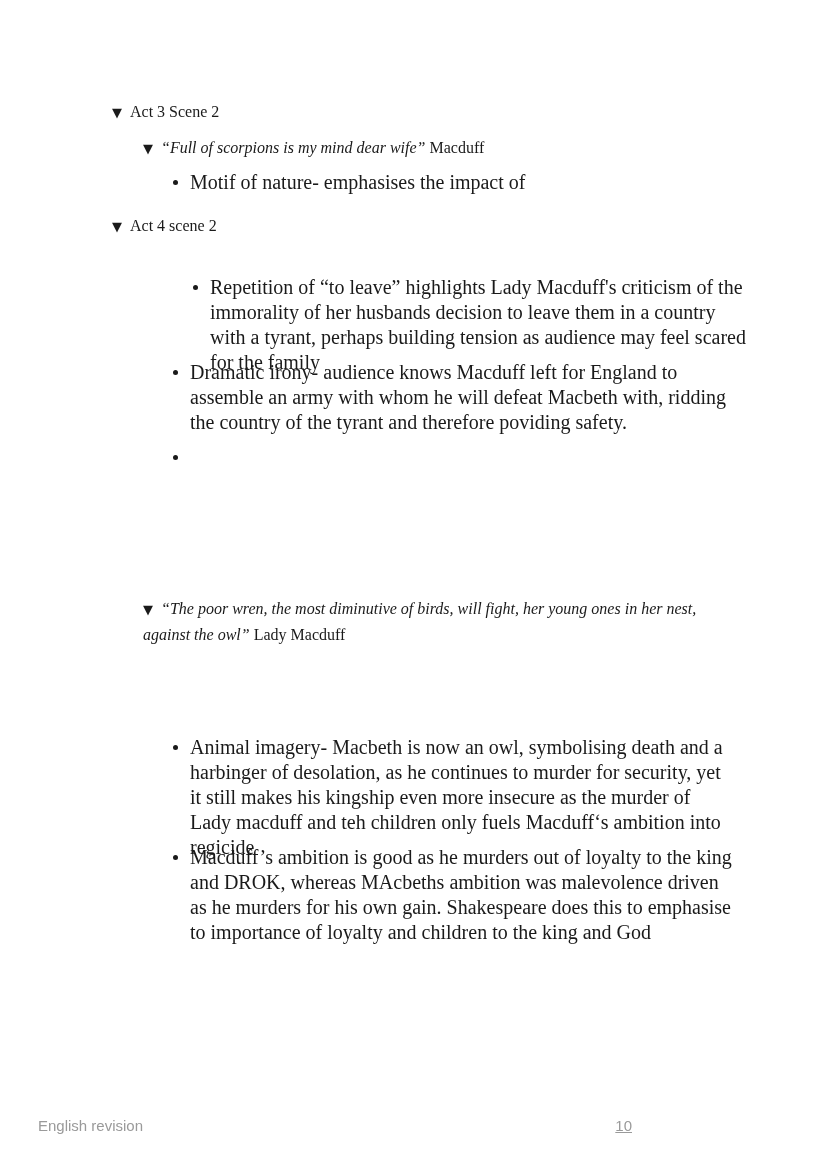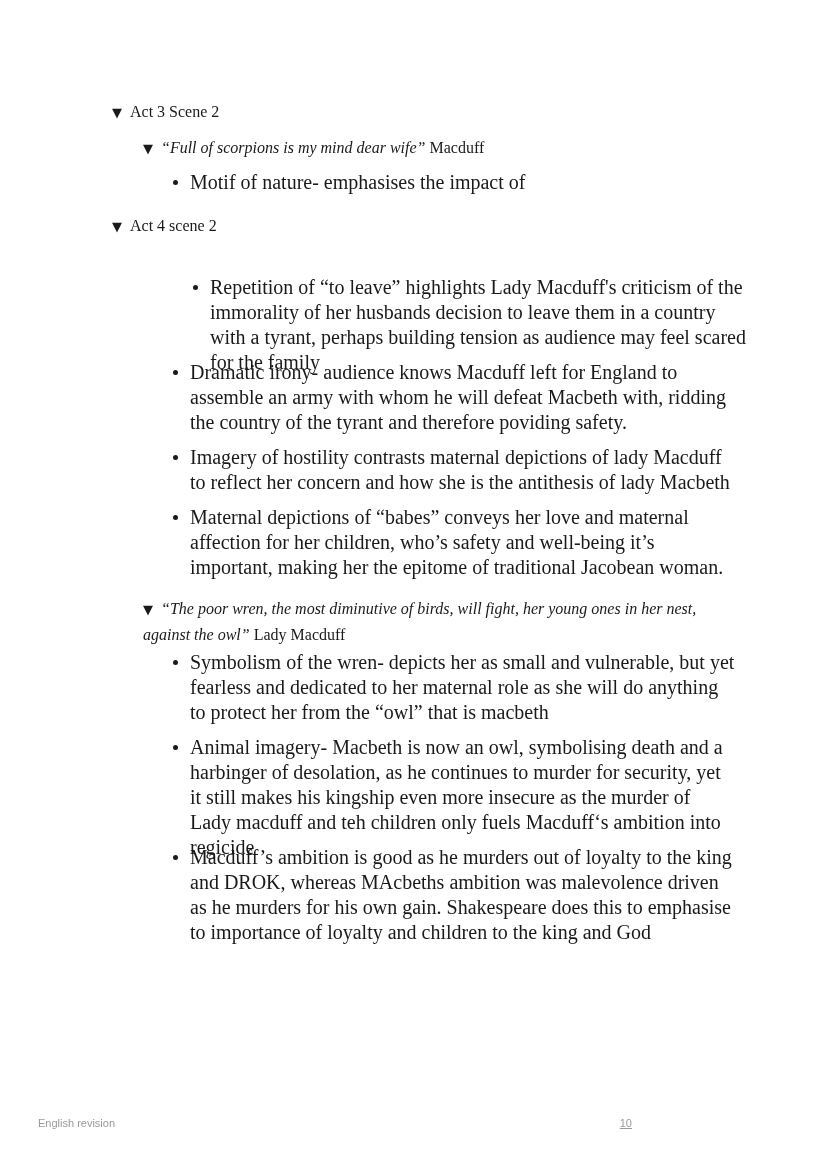--- a/index.html
+++ b/index.html
@@ -11,21 +11,21 @@
   .page { position: absolute; left: 0; top: 0; width: 670px; height: 1169px; }
   .toggle { position: absolute; font-size: 16px; line-height: 25px; }
   .toggle .tri { display: inline-block; width: 18px; font-size: 13px; font-family: "DejaVu Sans", sans-serif; }
   .toggle .quote { font-style: italic; }
   .bullet { position: absolute; font-size: 20px; line-height: 25px; }
   .bullet .dot {
     position: absolute; left: -17px; top: 10px;
     width: 5px; height: 5px; border-radius: 50%; background: #1a1a1a;
   }
   .footer {
-    position: absolute; top: 1117px; font-size: 11px;
+    position: absolute; top: 1117px; font-size: 15px;
     font-family: "Liberation Sans", "DejaVu Sans", sans-serif; color: #9a9a9a;
   }
 </style>
 </head>
 <body>
 
 <div class="page">
 
   <div class="toggle" style="left:112px; top:99px;">
     <span class="tri">▼</span><span>Act 3 Scene 2</span>
@@ -50,36 +50,27 @@
     <span>Repetition of “to leave” highlights  Lady Macduff's criticism of the immorality of  her husbands decision to leave them in a country with a tyrant, perhaps building tension as audience may feel scared for the family</span>
   </div>
 
   <div class="bullet" style="left:190px; top:360px; width:540px;">
     <span class="dot"></span>
     <span>Dramatic irony- audience knows Macduff left for England to assemble an army with whom he will defeat Macbeth with, ridding the country of the tyrant and therefore poviding safety.</span>
   </div>
 
   <div class="bullet" style="left:190px; top:445px; width:540px;">
     <span class="dot"></span>
-    <span>Imagery of hostility contrasts maternal depictions of lady Macduff to reflect her concern and how she is the antithesis of lady Macbeth</span>
   </div>
 
-  <div class="bullet" style="left:190px; top:505px; width:540px;">
-    <span class="dot"></span>
-    <span>Maternal depictions of “babes” conveys her love and maternal affection for her children, who’s safety and well-being it’s important, making her the epitome of traditional Jacobean woman.</span>
-  </div>
 
   <div class="toggle" style="left:143px; top:590px; width:590px;margin-top:6px;">
     <span class="tri">▼</span><span class="quote">“The poor wren, the most diminutive of birds, will fight, her young ones in her nest, against the owl”</span> <span>Lady Macduff</span>
   </div>
 
-  <div class="bullet" style="left:190px; top:650px; width:545px;">
-    <span class="dot"></span>
-    <span>Symbolism of the wren- depicts her as small and vulnerable, but yet fearless and dedicated to her maternal role as she will do anything to protect her from the “owl” that is macbeth</span>
-  </div>
 
   <div class="bullet" style="left:190px; top:735px; width:540px;">
     <span class="dot"></span>
     <span>Animal imagery- Macbeth is now an owl, symbolising death and a harbinger of desolation, as he continues to murder for security, yet it still makes his kingship even more insecure as the murder of Lady macduff and teh children only fuels Macduff‘s ambition into regicide</span>
   </div>
 
   <div class="bullet" style="left:190px; top:845px; width:545px;">
     <span class="dot"></span>
     <span>Macduff’s ambition is good as he murders out of loyalty to the king and DROK, whereas MAcbeths ambition was malevolence driven as he murders for his own gain. Shakespeare does this to emphasise to importance of loyalty and children to the king and God</span>
   </div>

